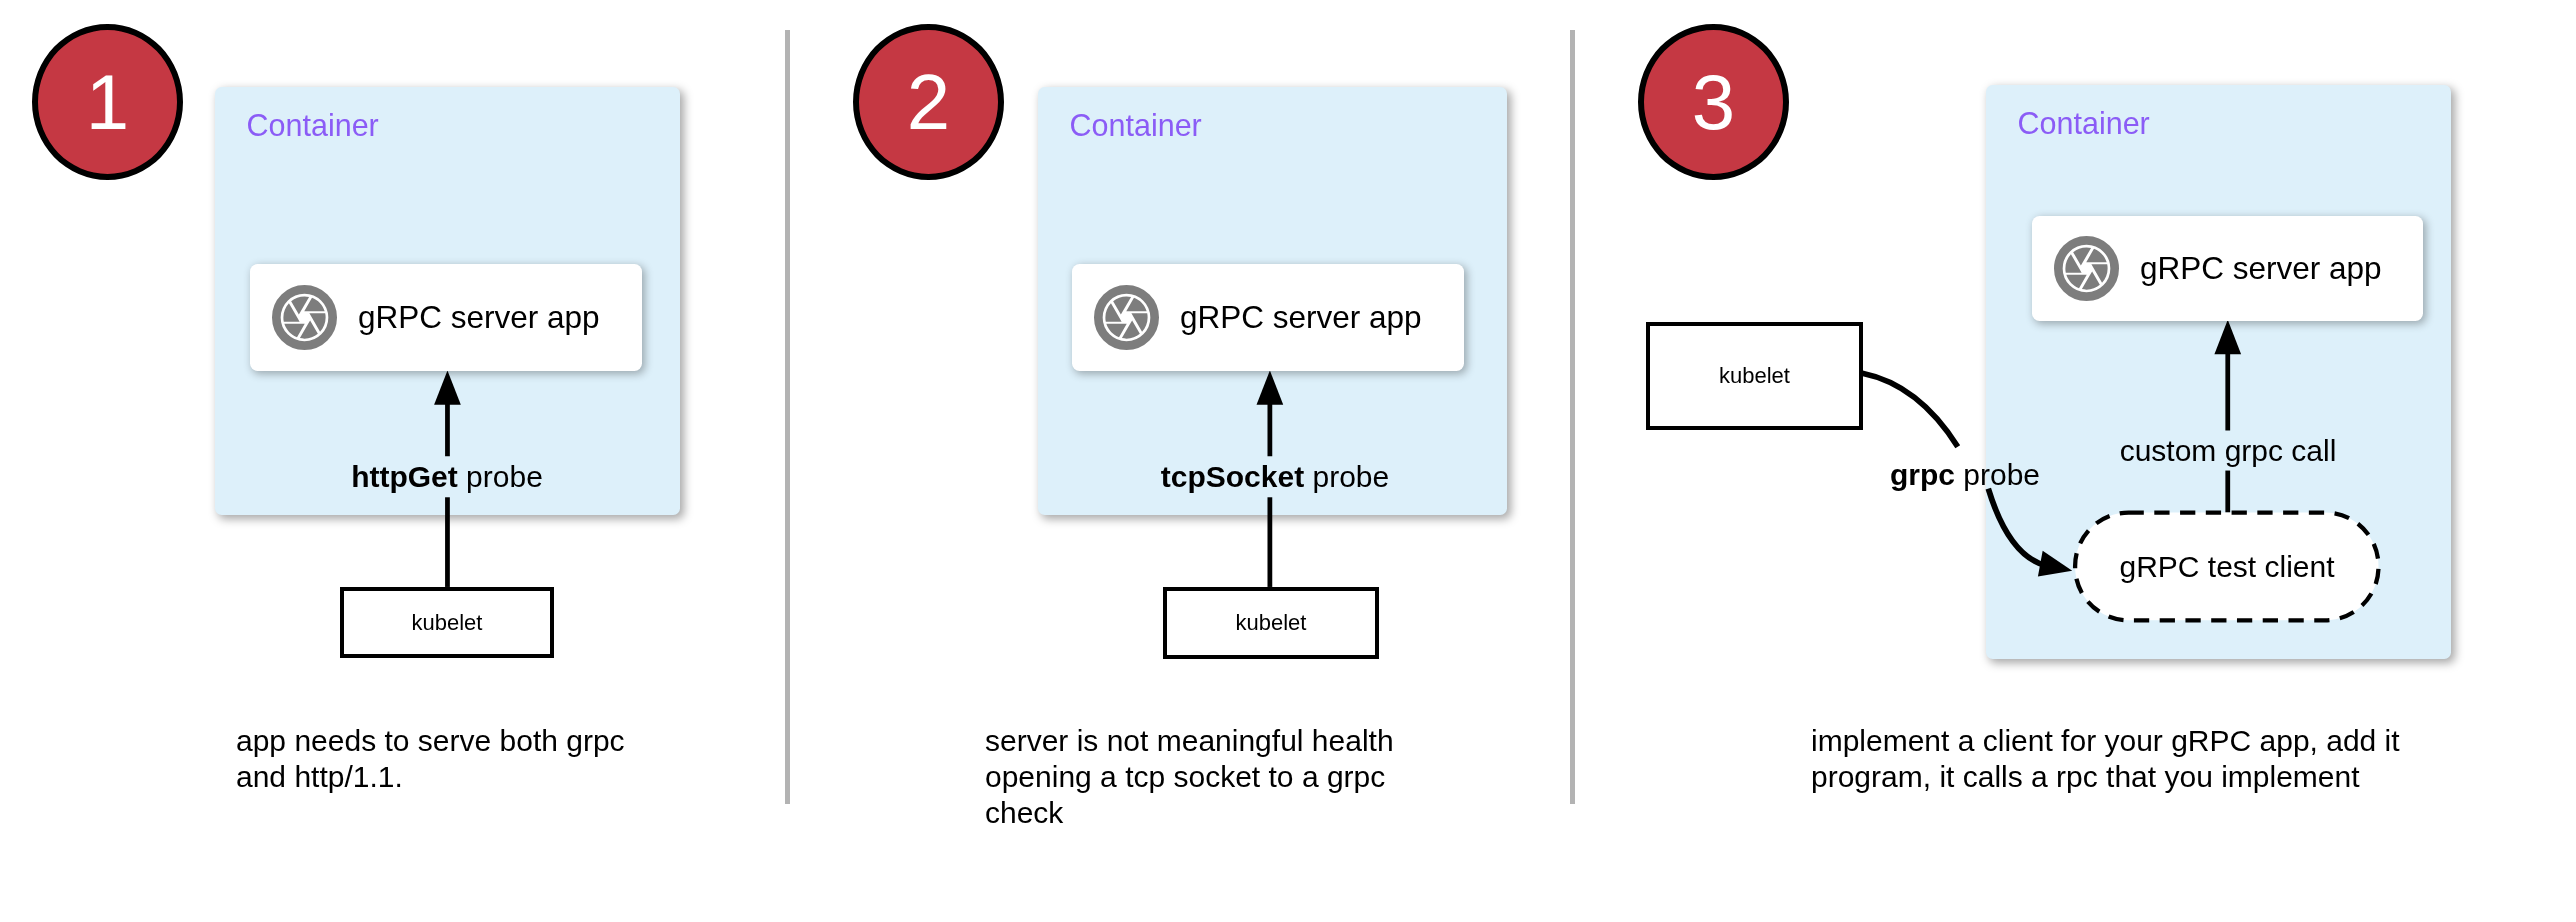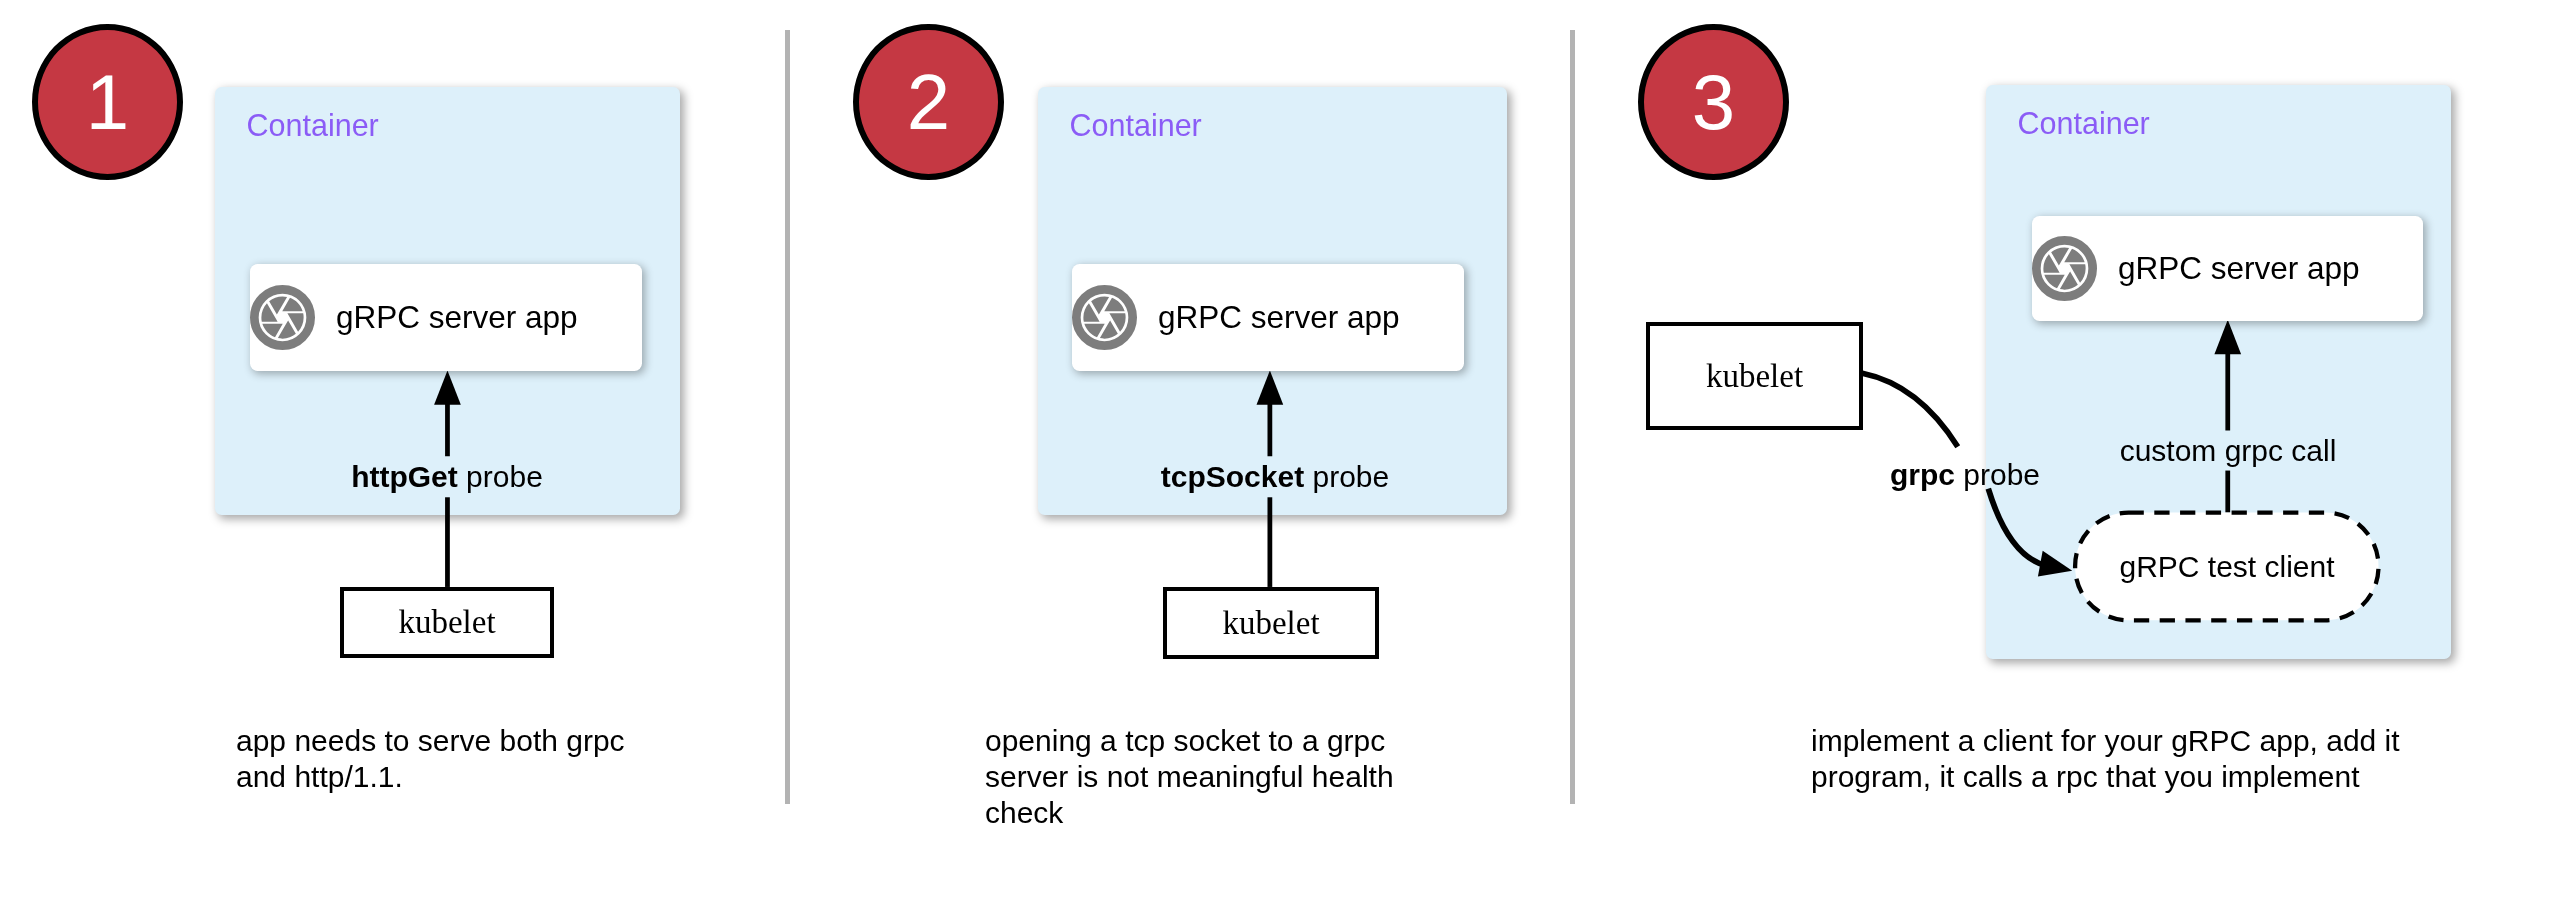--- a/index.html
+++ b/index.html
@@ -20,30 +20,30 @@
   .container-box{
     background:var(--container-fill,#ddf0fa);border-radius:6.7px;
     box-shadow:3.8px 3.8px 9.5px rgba(0,0,0,0.35);z-index:1;
   }
   .container-title{
     position:absolute;left:31.5px;top:21px;font-size:30.5px;color:#8b5cf6;
   }
   
   .app-box{
     background:#fff;border-radius:7.6px;box-shadow:2.9px 2.9px 8.6px rgba(0,0,0,0.3);
-    display:flex;align-items:center;z-index:3;box-sizing:border-box;
+    display:flex;align-items:center;z-index:3;box-sizing:border-box;padding-left:22px;
   }
   .app-box .label{font-size:31.5px;margin-left:21px;white-space:nowrap;}
   .app-icon{width:65px;height:65px;flex:0 0 auto;}
   
   .kubelet-box{
     background:#fff;border:4.8px solid #000;box-sizing:border-box;
     display:flex;align-items:center;justify-content:center;z-index:3;
   }
-  .kubelet-box .label{font-size:33px;font-family:Liberation Serif, serif;}
+  .kubelet-box .label{font-size:22px;}
   
   .lbl{font-size:30px;text-align:center;white-space:nowrap;z-index:3;line-height:1.1;}
   .lbl b{font-weight:bold;}
   .caption{font-size:30px;line-height:36px;z-index:3;}
   
   .divider{width:4.8px;background:var(--divider-gray,#b3b3b3);z-index:0;}
   
   .wires{position:absolute;left:0;top:0;z-index:2;pointer-events:none;}
   .pill-label{font-size:30px;text-align:center;white-space:nowrap;z-index:3;}
 </style>
@@ -100,22 +100,22 @@
       </svg>
     <span class="label">gRPC server app</span>
   </div>
   <div class="abs lbl" style="left:1132px;top:460px;width:286px;">
     <b>tcpSocket</b><span> probe</span>
   </div>
   <div class="abs kubelet-box" style="left:1163px;top:587px;width:216px;height:72px;">
     <span class="label">kubelet</span>
   </div>
   <div class="abs caption" style="left:985px;top:723px;width:534px;">
+    <div>server is not meaningful health</div>
     <div>opening a tcp socket to a grpc</div>
-    <div>server is not meaningful health</div>
     <div>check</div>
   </div>
 
   <div class="abs divider" style="left:1570px;top:30px;height:774px;"></div>
 
   <div class="abs container-box" style="left:1986px;top:85px;width:465px;height:574px;">
     <div class="container-title">Container</div>
   </div>
   <div class="abs step-circle" style="left:1638px;top:24px;">
     <span class="num">3</span>

